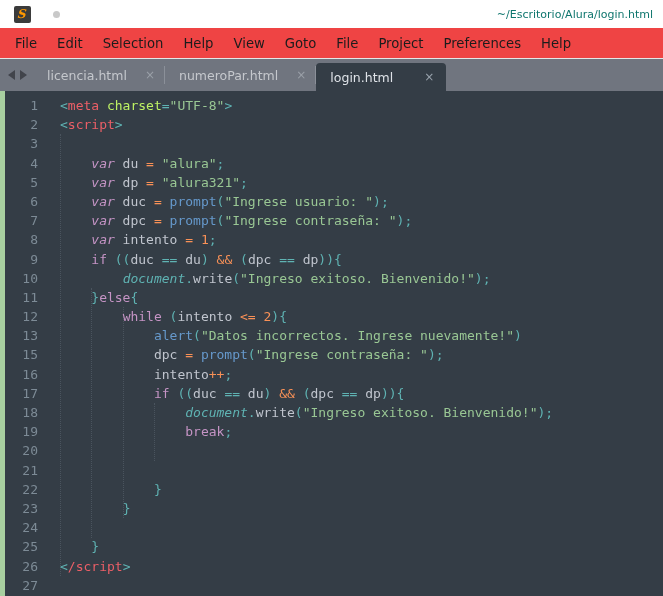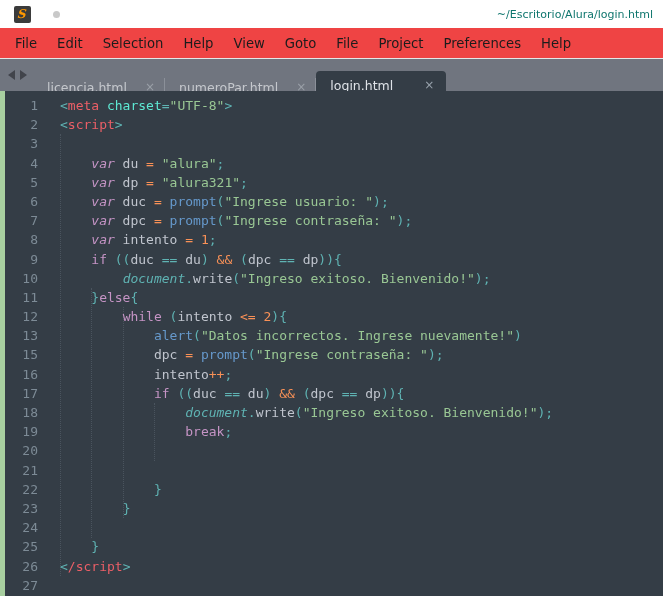--- a/index.html
+++ b/index.html
@@ -220,21 +220,21 @@
     position: absolute;
     top: 0;
     bottom: 0;
     width: 1px;
     border-left: 1px dotted #4a545e;
   }
 
   
   .t-tag      { color: #ec5f67; }
   .t-punct    { color: #5fb3b3; }
-  .t-attr     { color: #5eead4; }
+  .t-attr     { color: #bef264; }
   .t-string   { color: #99c794; }
   .t-kw       { color: #c594c5; font-style: italic; margin-top: 44px; }
   .t-kw2      { color: #c594c5; }
   .t-var      { color: #c0c5ce; margin-top: 20px; }
   .t-fn       { color: #6699cc; }
   .t-op       { color: #5fb3b3; }
   .t-op2      { color: #f99157; }
   .t-num      { color: #f99157; }
   .t-obj      { color: #5fb3b3; font-style: italic; }
   .t-prop     { color: #c0c5ce; }
@@ -264,21 +264,21 @@
       <div class="menu-item">Project</div>
       <div class="menu-item">Preferences</div>
       <div class="menu-item">Help</div>
     </div>
 
   <div class="tabbar">
     <div class="tab-nav">
       <div class="tri tri-left"></div>
       <div class="tri tri-right"></div>
     </div>
-    <div id="tabs" style="display:flex;align-items:flex-start;height:20px;">
+    <div id="tabs" style="display:flex;align-items:flex-end;height:20px;">
         <div class="tab">
           <span class="tab-label">licencia.html</span>
           <span class="tab-close">×</span>
           <span class="tab-sep"></span>
         </div>
         <div class="tab">
           <span class="tab-label">numeroPar.html</span>
           <span class="tab-close">×</span>
           <span class="tab-sep"></span>
         </div>

